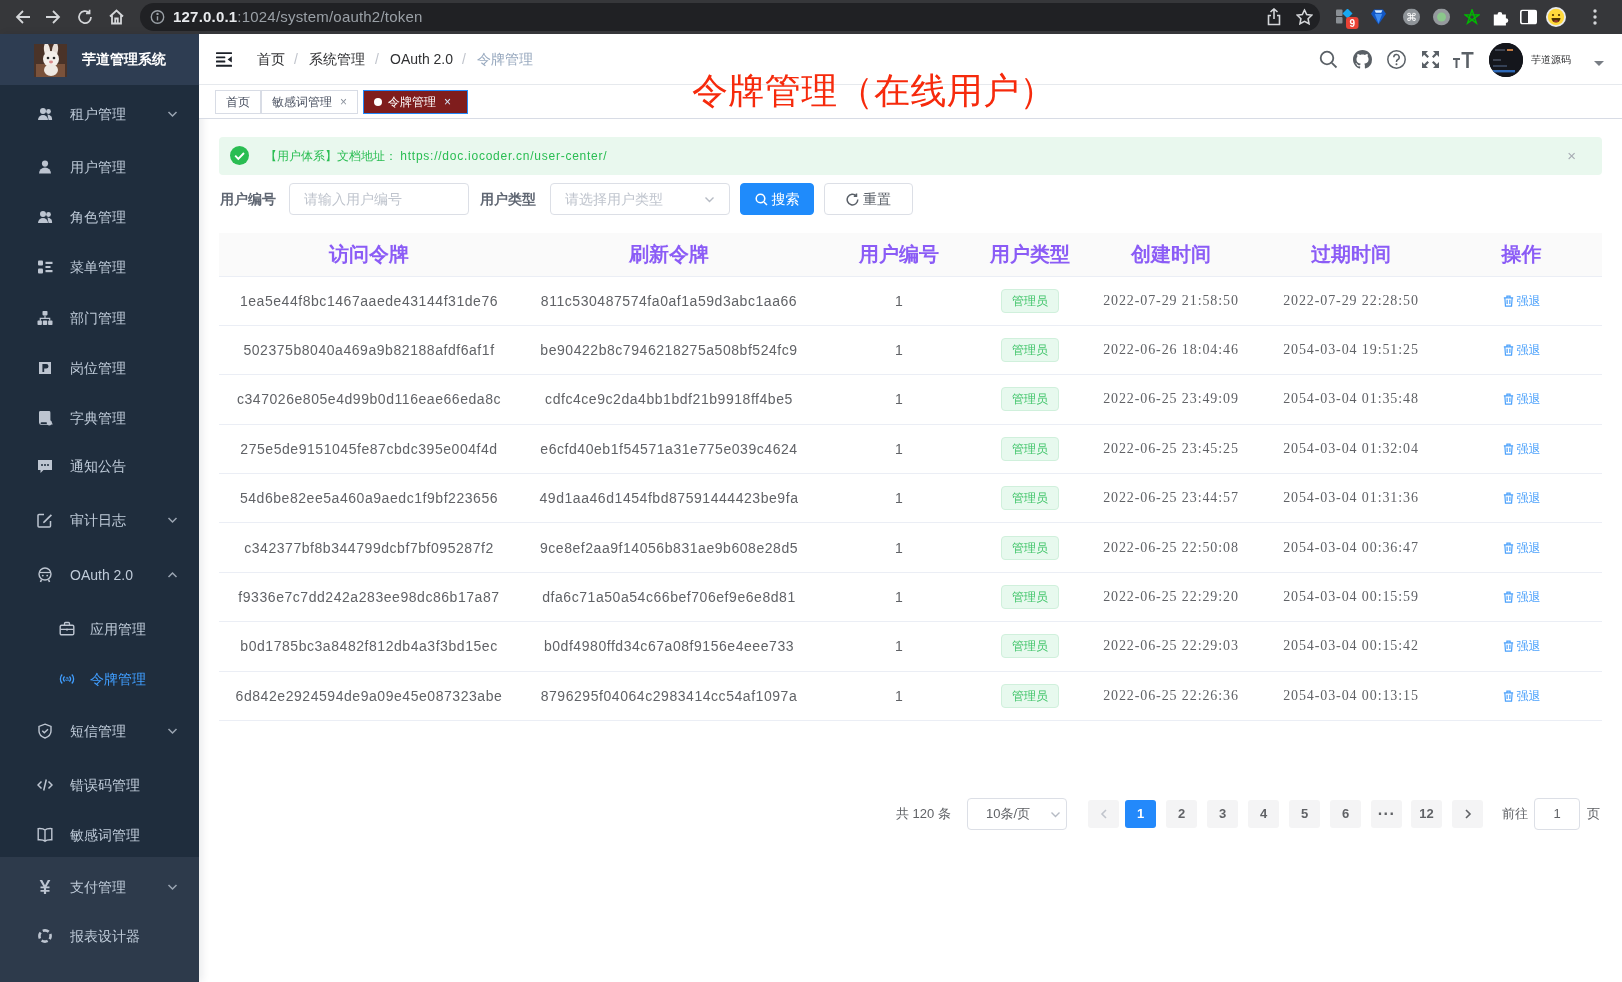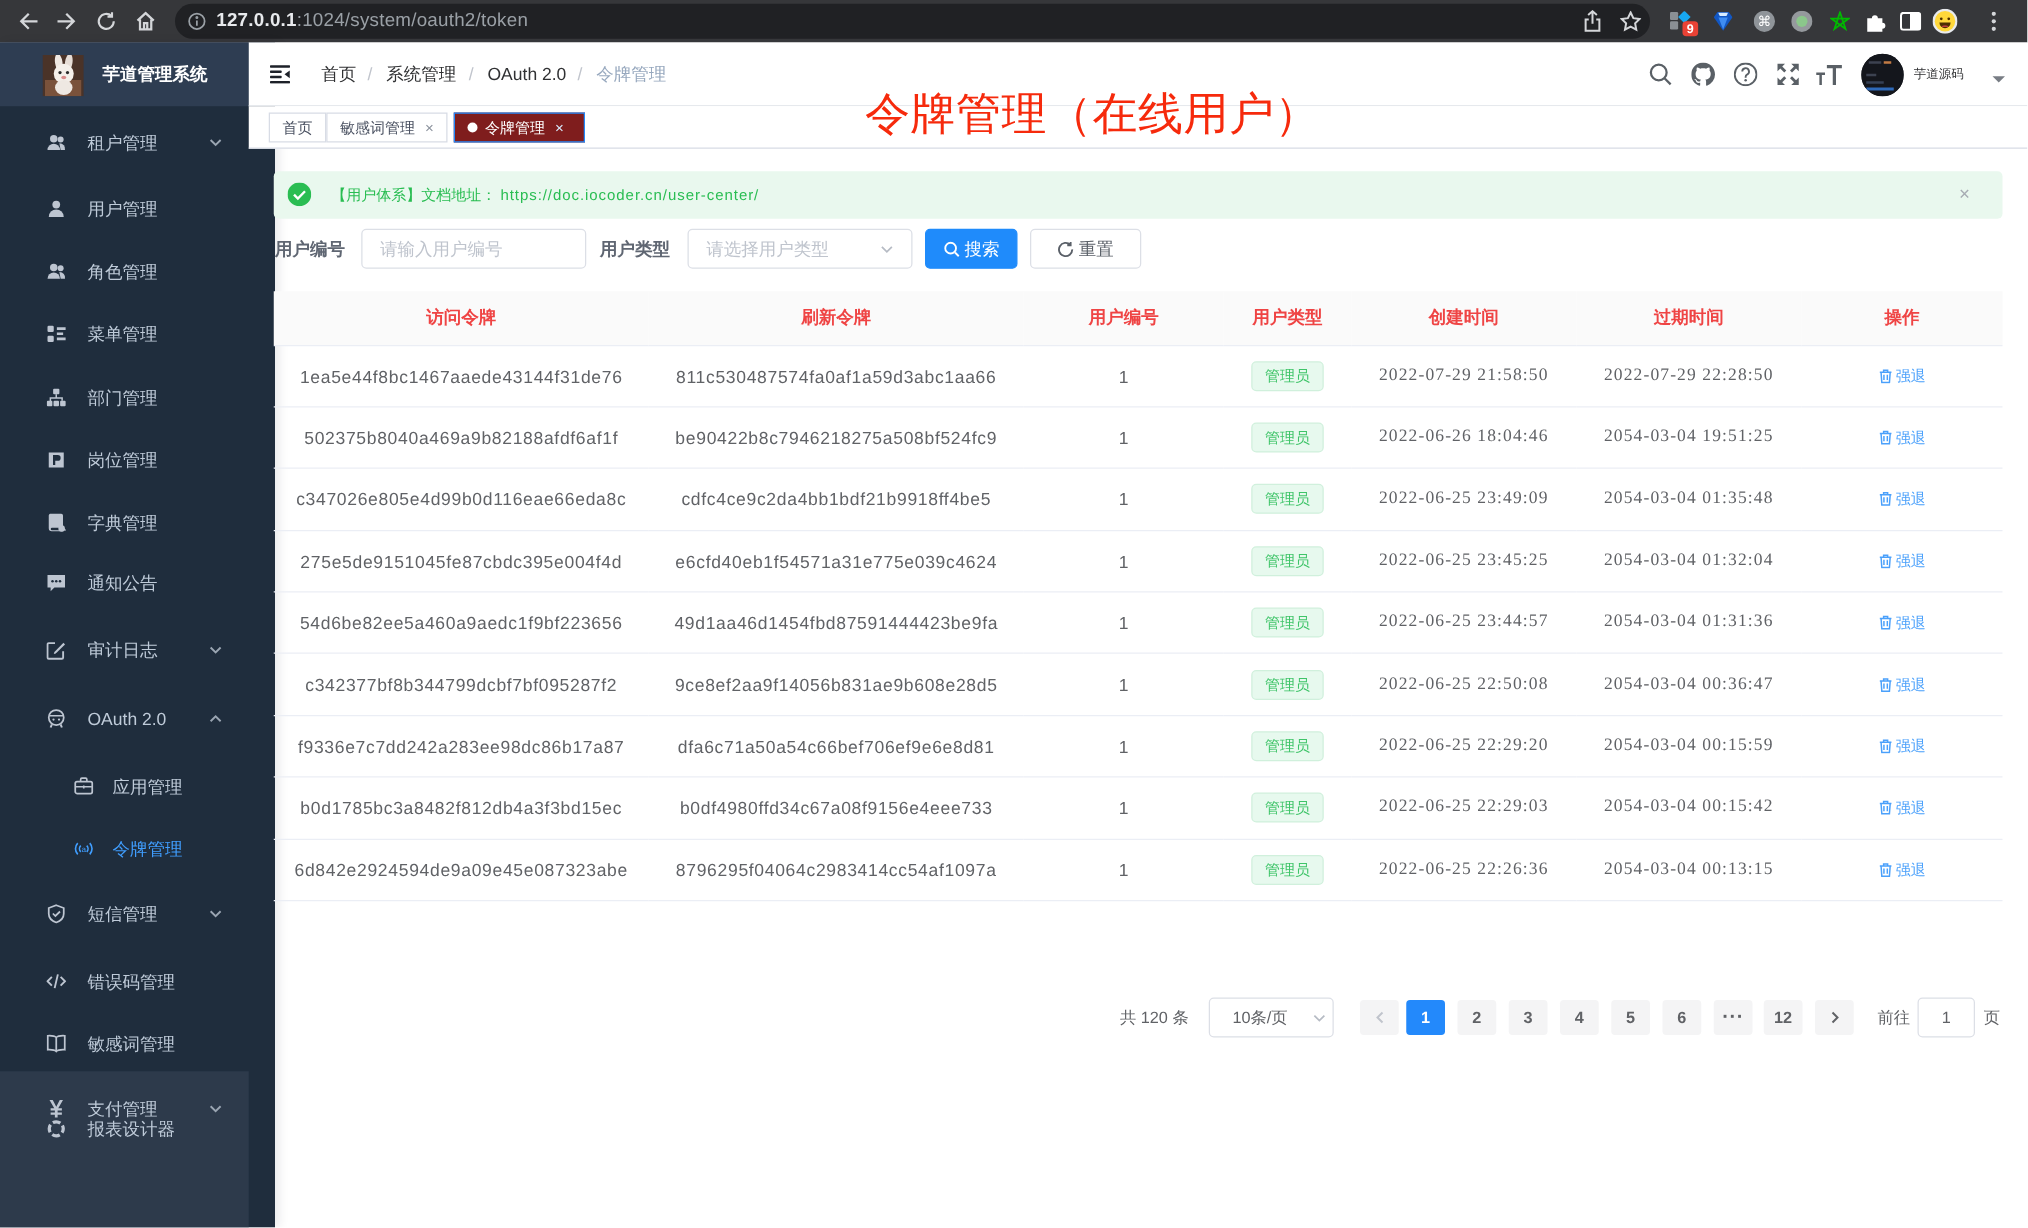--- a/index.html
+++ b/index.html
@@ -9,21 +9,21 @@
 #page { position:relative; width:1622px; height:982px; }
 
 
 #chrome { position:absolute; left:0; top:0; width:1622px; height:34px; background:#36373a; }
 #chrome svg { position:absolute; top:50%; transform:translateY(-50%); }
 #pill { position:absolute; left:140px; top:3px; width:1180px; height:28px; border-radius:14px; background:#202124; }
 #urltxt { position:absolute; left:173px; top:0; height:34px; line-height:33px; font-size:15px; color:#9aa0a6; letter-spacing:.2px;}
 #urltxt b { color:#e8eaed; font-weight:bold; }
 
 
-#sidebar { position:absolute; left:0; top:34px; width:220px; height:948px; background:#1f2d3d; box-shadow:3px 0 8px rgba(0,21,41,.09); }
+#sidebar { position:absolute; left:0; top:34px; width:199px; height:948px; background:#1f2d3d; box-shadow:3px 0 8px rgba(0,21,41,.09); }
 #logoarea { position:absolute; left:0; top:0; width:199px; height:51px; background:#2e3d52; }
 #logoimg { position:absolute; left:34px; top:10px; width:33px; height:33px; }
 #logotxt { position:absolute; left:82px; top:0; height:51px; line-height:51px; color:#fff; font-size:14px; font-weight:bold; }
 #botmenu { position:absolute; left:0; top:823px; width:199px; height:125px; background:#2d3a4b; }
 .mi { position:absolute; left:0; width:199px; height:50px; }
 .mi .ic { position:absolute; left:37px; top:50%; transform:translateY(-50%); width:16px; height:16px; color:#bdc5d1; }
 .mi .tx { position:absolute; left:70px; top:0; height:50px; line-height:50px; font-size:14px; color:#bfcbd9; }
 .mi .ar { position:absolute; right:21px; top:50%; width:11px; height:11px; transform:translateY(-50%); color:#9aa5b2;}
 .mi.nested .ic { left:59px; }
 .mi.nested .tx { left:90px; }
@@ -62,21 +62,21 @@
 .flabel { position:absolute; top:183px; height:32px; line-height:32px; font-size:14px; font-weight:bold; color:#5f6672; }
 .finput { position:absolute; top:183px; height:32px; border:1px solid #dcdfe6; border-radius:4px; background:#fff; font-size:14px; color:#bfc4cd; line-height:30px; padding-left:14px; }
 .fbtn { position:absolute; top:183px; height:32px; border-radius:4px; font-size:14px; line-height:30px; text-align:center; }
 #btnsearch { left:740px; width:74px; background:#1f8bfb; border:1px solid #1f8bfb; color:#fff; }
 #btnreset { left:824px; width:89px; background:#fff; border:1px solid #dcdfe6; color:#5a6068; }
 .selarrow { position:absolute; width:11px; height:11px; color:#b6bbc4; }
 
 
 #tbl { position:absolute; left:219px; top:233px; width:1383px; }
 #tbl table { border-collapse:collapse; width:1383px; table-layout:fixed; }
-#tbl th { height:43px; background:#fafafa; font-size:14px; font-weight:bold; color:#ef4444; border-bottom:1px solid #ebeef5; text-align:center; }
+#tbl th { height:43px; background:#fafafa; font-size:20px; font-weight:bold; color:#8b5cf6; border-bottom:1px solid #ebeef5; text-align:center; }
 #tbl td { height:49.4px; font-size:14px; color:#606266; border-bottom:1px solid #ebeef5; text-align:center; font-weight:normal; }
 #tbl td:nth-child(1), #tbl td:nth-child(2) { letter-spacing:.55px;text-align:center; }
 #tbl td:nth-child(5), #tbl td:nth-child(6) { letter-spacing:.9px;font-family:Liberation Serif, serif; }
 .gtag { display:inline-block; height:24px; line-height:22px; padding:0 10px; background:#e7f9ee; border:1px solid #d0f0dc; border-radius:4px; color:#3ec468; font-size:12px; }
 .oplink { color:#4aa0fb; font-size:12px; white-space:nowrap; }
 .oplink svg { vertical-align:-2px; margin-right:3px; }
 
 
 #pager { position:absolute; top:800px; left:219px; width:1383px; height:28px; }
 #pager .t { position:absolute; top:0; height:28px; line-height:28px; font-size:13px; color:#606266; }
@@ -310,21 +310,21 @@
         </div>
       <div class="mi " style="top:828px">
           <svg class="ic" viewBox="0 0 16 16" fill="currentColor">
             <path d="M2.6 1 h2.6 L8 6.3 L10.8 1 h2.6 L9.6 7.6 H12.5 v1.7 H9.1 V11 h3.4 v1.7 H9.1 V15 H6.9 V12.7 H3.5 V11 h3.4 V9.3 H3.5 V7.6 H6.4 z"></path>
           </svg>
           <span class="tx">支付管理</span>
           <svg class="ar" viewBox="0 0 11 11" fill="none" stroke="currentColor" stroke-width="1.5">
             <path d="M1.5 3.5 L5.5 7.5 L9.5 3.5"></path>
           </svg>
         </div>
-      <div class="mi " style="top:844px">
+      <div class="mi " style="top:877px">
           <svg class="ic" viewBox="0 0 16 16" fill="none" stroke="currentColor" stroke-width="2.6">
             <circle cx="8" cy="8" r="5.6" stroke-dasharray="6.3 2.5" stroke-dashoffset="3"></circle>
           </svg>
           <span class="tx">报表设计器</span>
         </div>
     </div>
   </div>
 
   <div id="navbar"></div>
   <svg id="hamb" class="abs" width="16" height="15" viewBox="0 0 16 15" fill="#1d2129">

